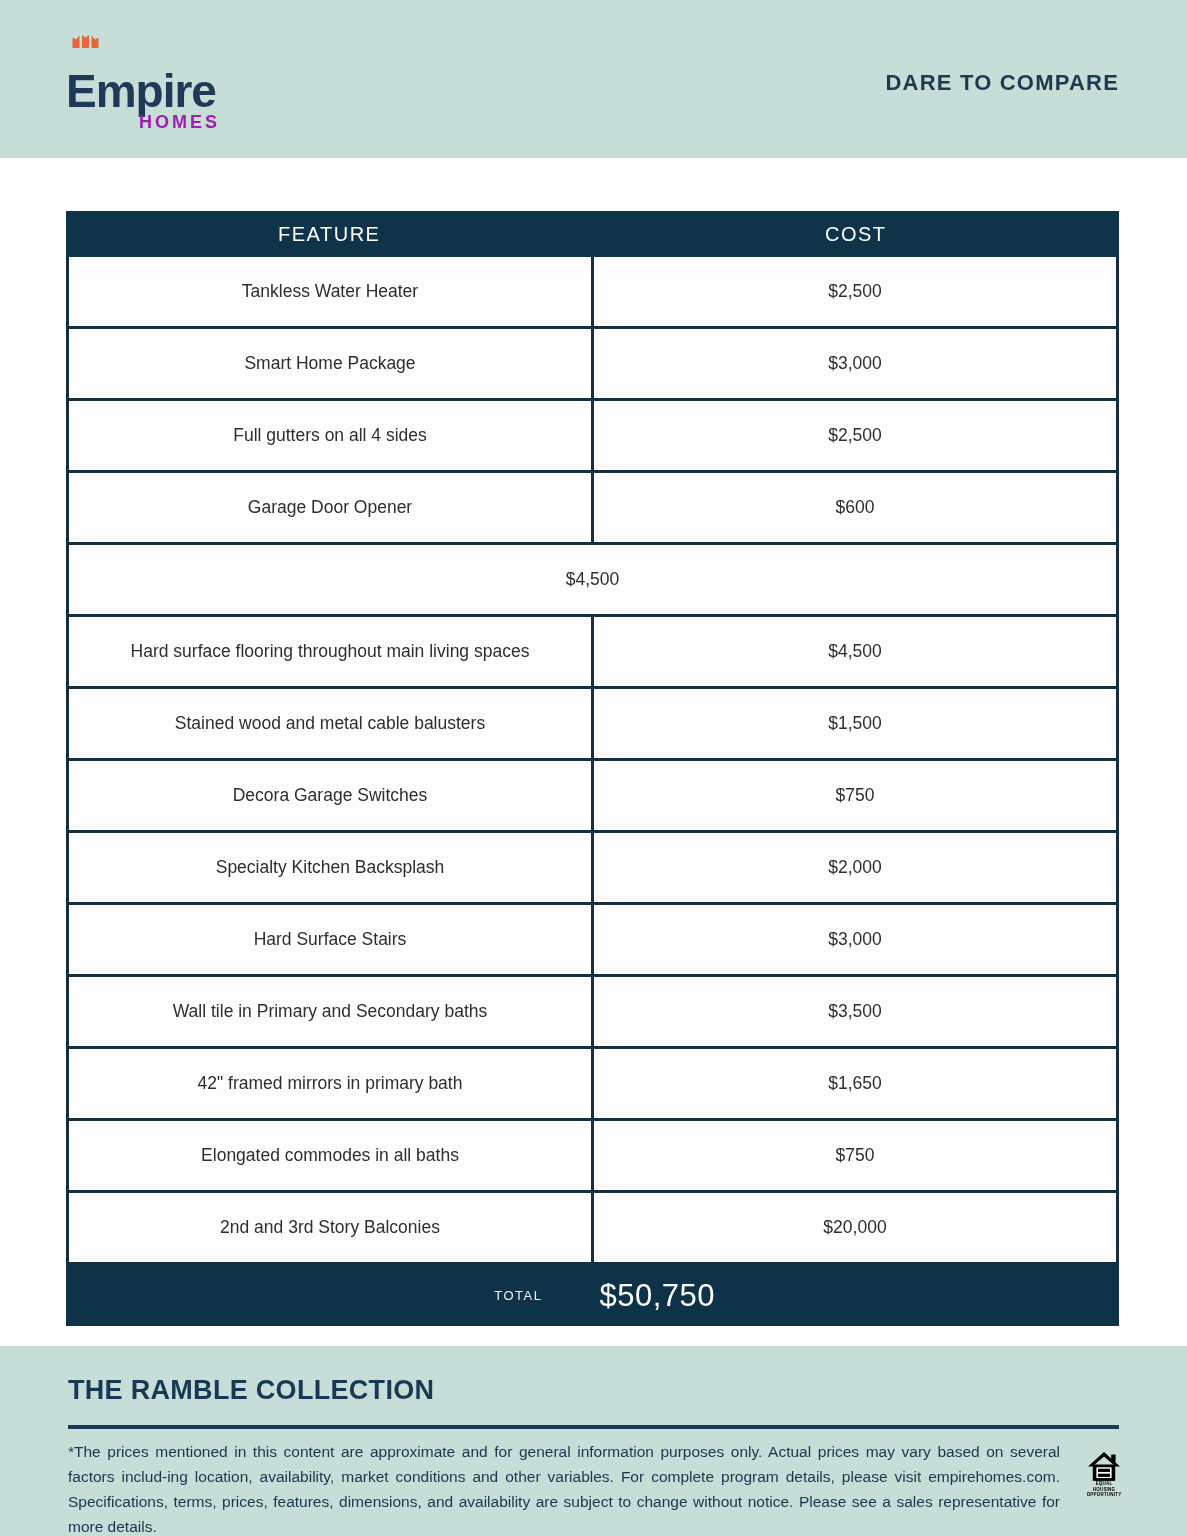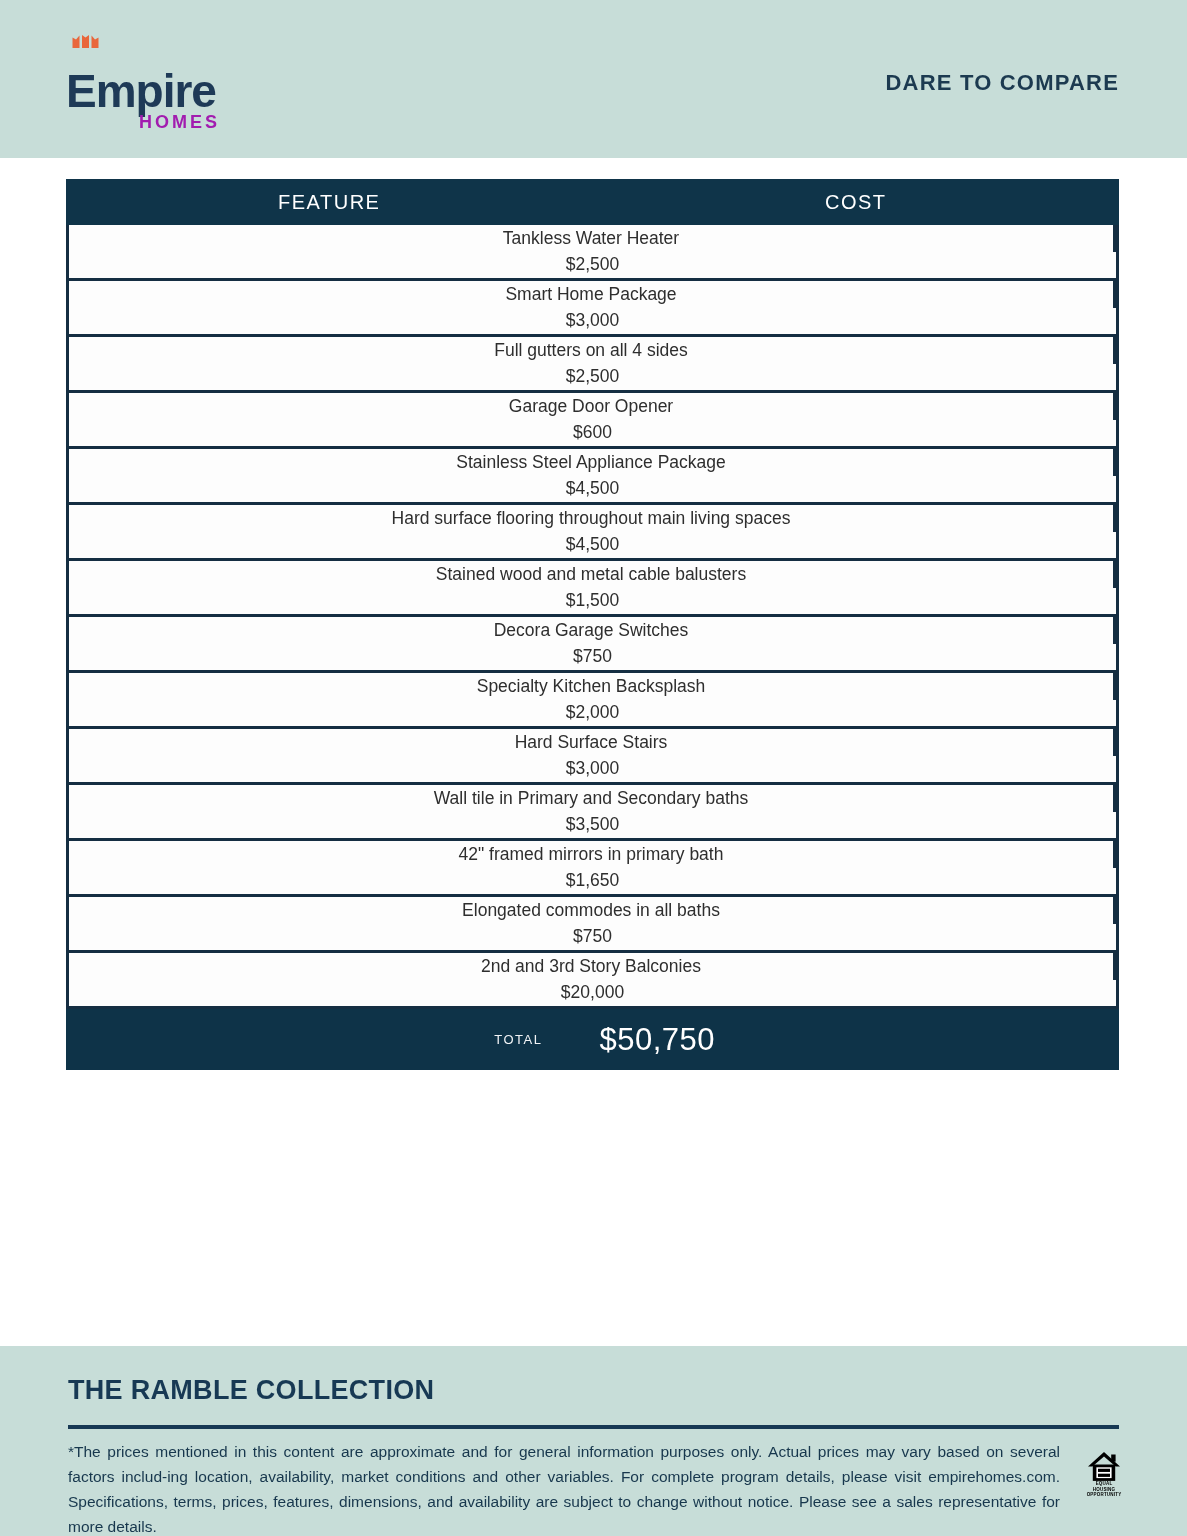--- a/index.html
+++ b/index.html
@@ -23,30 +23,29 @@
   .logo-sub {
     font-size: 18px; font-weight: bold; color: #a21caf;
     letter-spacing: 3px; text-align: right; width: 154px; margin-top: -3px;
   }
   .tagline {
     position: absolute; right: 68px; top: 70px;
     font-size: 22px; font-weight: bold; color: #1c3a50; letter-spacing: 1.2px;
   }
   
   .pricing-table { position: absolute; left: 66px; top: 179px; width: 1053px; }
-  .t-head { display: flex; height: 46px; background: #0f3449; color: #ffffff; }
+  .t-head { display: flex; height: 46px; background: #0f3449; color: #ffffff; margin-top: 32px; }
   .th {
     flex: 1; display: flex; align-items: center; justify-content: center;
     font-size: 20px; letter-spacing: 1.5px; font-weight: normal;
   }
   .t-row {
-    display: flex; height: 56px; background: #fdfdfd;
+    display: flex; height: 72px; background: #fdfdfd;
     border-left: 3px solid #152e42; border-right: 3px solid #152e42;
     border-bottom: 3px solid #152e42;
-    flex-direction: column;
   }
   .td {
     flex: 1; display: flex; align-items: center; justify-content: center;
     font-size: 17.5px; color: #2e2e2e; text-align: center; padding: 0 20px;
   }
   .td.feature { border-right: 3px solid #152e42; }
   .t-total { display: flex; height: 61px; background: #0e3348; align-items: center; }
   .total-label {
     width: 50%; text-align: right; padding-right: 50px;
     color: #f2f4f6; font-size: 13px; letter-spacing: 1.5px;
@@ -111,21 +110,20 @@
     <div class="td feature">Full gutters on all 4 sides</div>
     <div class="td cost">$2,500</div>
   </div>
 
   <div class="t-row">
     <div class="td feature">Garage Door Opener</div>
     <div class="td cost">$600</div>
   </div>
 
   <div class="t-row">
-    <div class="td feature">Stainless Steel Appliance Package</div>
     <div class="td cost">$4,500</div>
   </div>
 
   <div class="t-row">
     <div class="td feature">Hard surface flooring throughout main living spaces</div>
     <div class="td cost">$4,500</div>
   </div>
 
   <div class="t-row">
     <div class="td feature">Stained wood and metal cable balusters</div>

